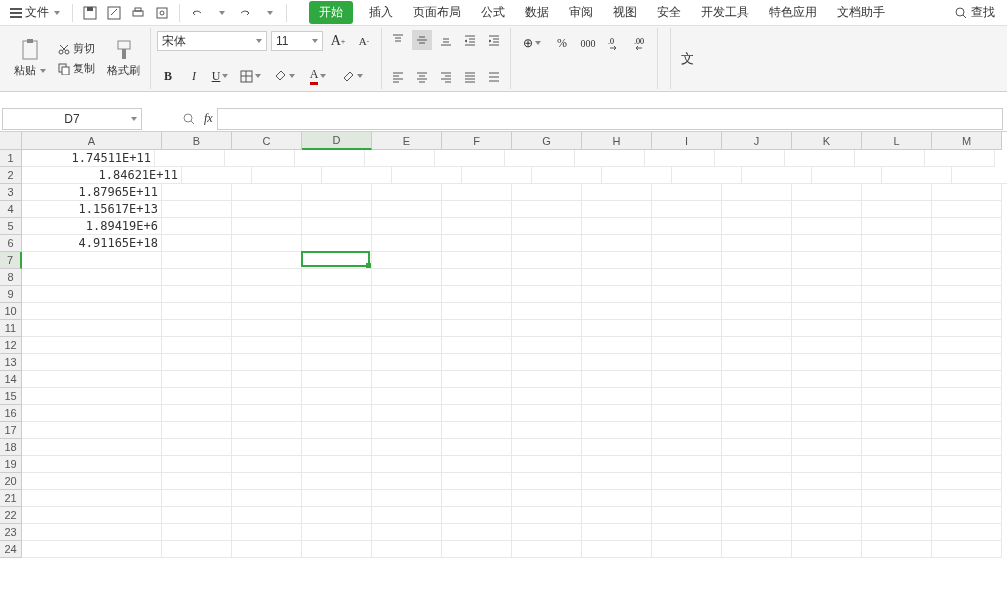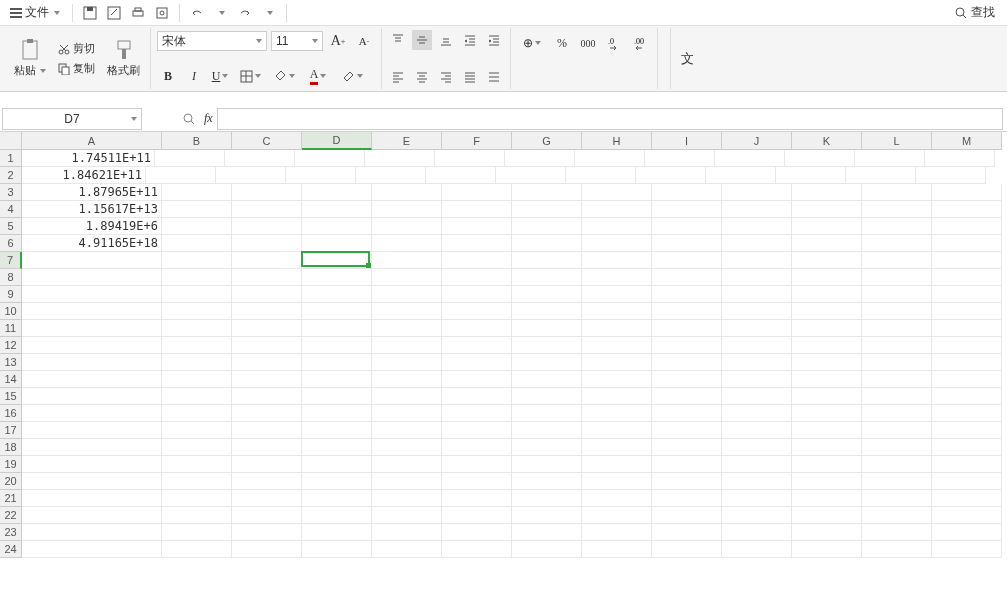--- a/index.html
+++ b/index.html
@@ -94,20 +94,33 @@
       <svg width="14" height="14">
         <path d="M3 7 Q7 3 11 7" fill="none" stroke="#555"></path>
         <path d="M11 7 L9 5 M11 7 L9 9" stroke="#555"></path>
       </svg>
     </div>
   <div class="icon-btn">
       <span class="chev-down"></span>
     </div>
   <div class="vsep"></div>
 
+  <div class="tabs" id="tabs-container">
+      <div class="tab active">开始</div>
+      <div class="tab">插入</div>
+      <div class="tab">页面布局</div>
+      <div class="tab">公式</div>
+      <div class="tab">数据</div>
+      <div class="tab">审阅</div>
+      <div class="tab">视图</div>
+      <div class="tab">安全</div>
+      <div class="tab">开发工具</div>
+      <div class="tab">特色应用</div>
+      <div class="tab">文档助手</div>
+    </div>
 
   <div class="search">
     <svg width="14" height="14">
         <circle cx="6" cy="6" r="4" fill="none" stroke="#555"></circle>
         <line x1="9" y1="9" x2="12" y2="12" stroke="#555"></line>
       </svg>
     <span>查找</span>
   </div>
 </div>
 
@@ -407,21 +420,21 @@
         <div class="cell" style="width: 70px;"></div>
         <div class="cell" style="width: 70px;"></div>
         <div class="cell" style="width: 70px;"></div>
         <div class="cell" style="width: 70px;"></div>
         <div class="cell" style="width: 70px;"></div>
         <div class="cell" style="width: 70px;"></div>
         <div class="cell" style="width: 70px;"></div>
         <div class="cell" style="width: 70px;"></div>
       </div>
       <div class="cell-row">
-        <div class="cell" style="width: 124px;">1.84621E+11</div>
+        <div class="cell" style="width: 160px;">1.84621E+11</div>
         <div class="cell" style="width: 70px;"></div>
         <div class="cell" style="width: 70px;"></div>
         <div class="cell" style="width: 70px;"></div>
         <div class="cell" style="width: 70px;"></div>
         <div class="cell" style="width: 70px;"></div>
         <div class="cell" style="width: 70px;"></div>
         <div class="cell" style="width: 70px;"></div>
         <div class="cell" style="width: 70px;"></div>
         <div class="cell" style="width: 70px;"></div>
         <div class="cell" style="width: 70px;"></div>

